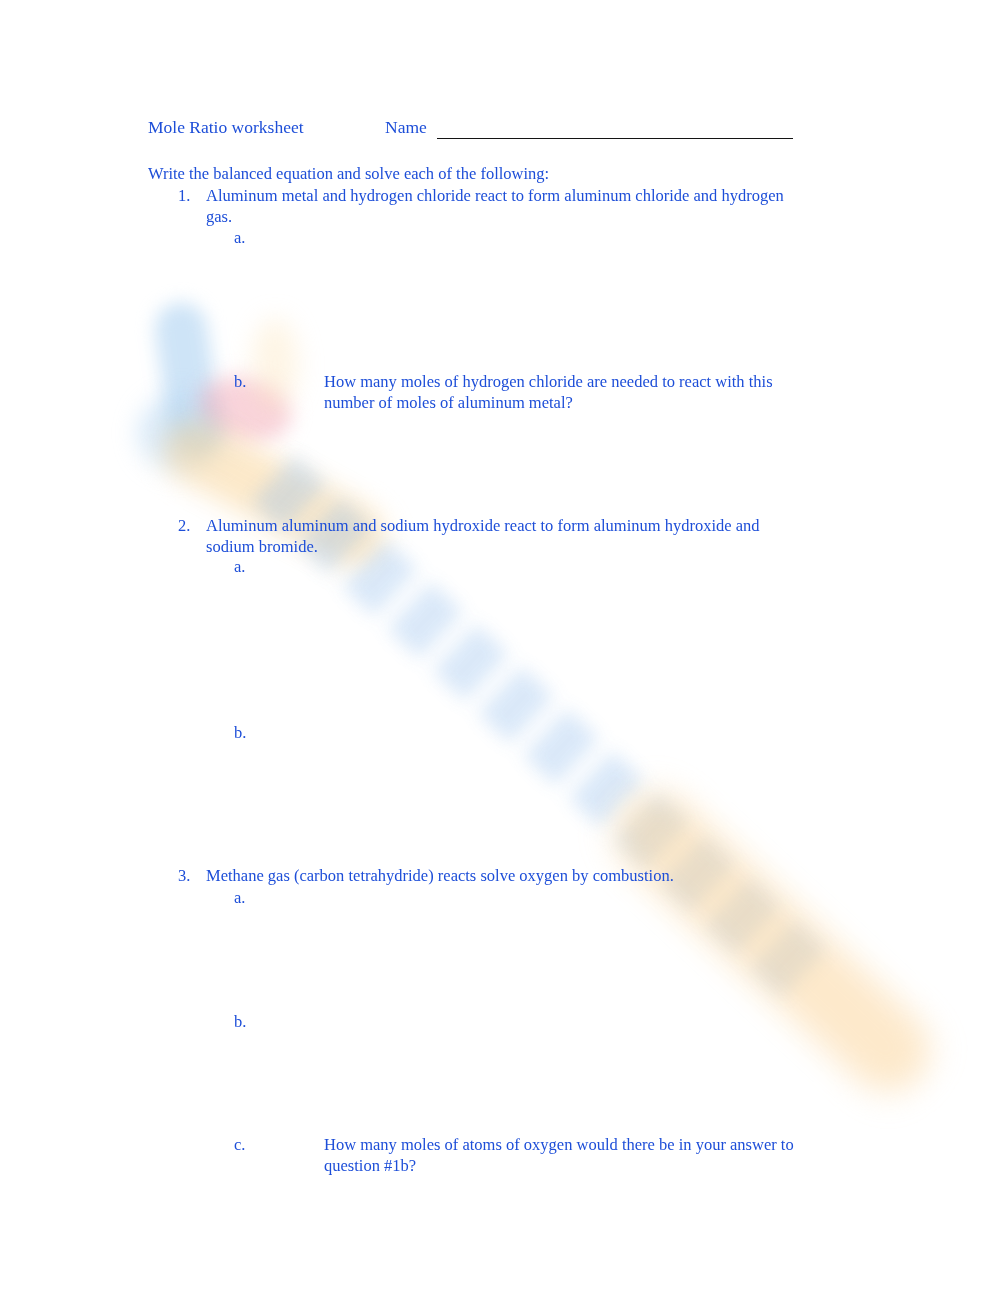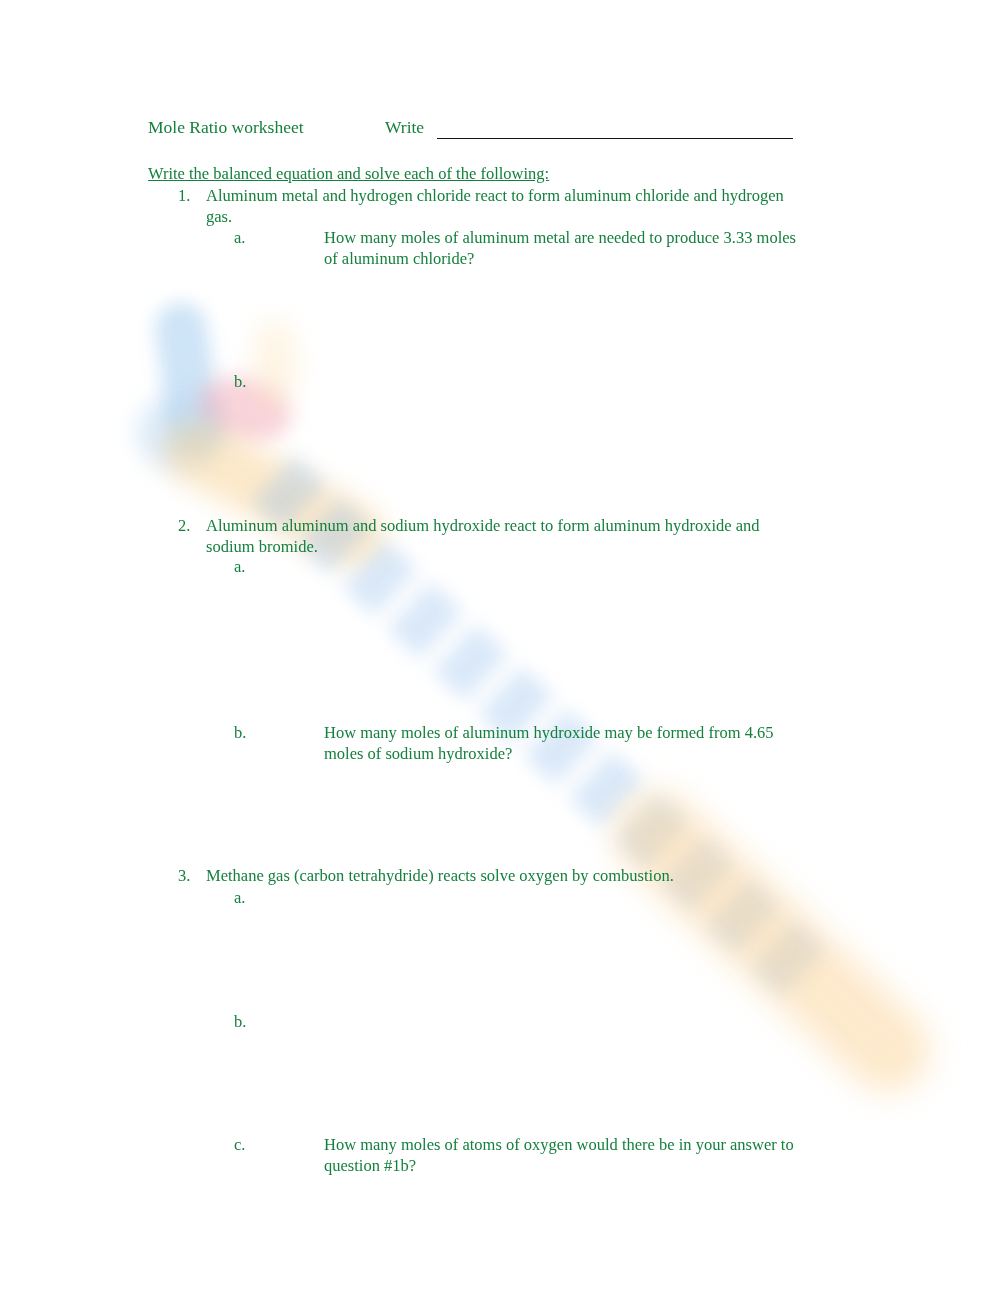--- a/index.html
+++ b/index.html
@@ -1,21 +1,21 @@
 <!DOCTYPE html>
 <html><head>
 <meta charset="utf-8">
 <style>
   html,body { margin:0; padding:0; background:#ffffff; }
   .page {
     position:relative;
     width:1000px; height:1294px;
     background:#ffffff;
     font-family:"Liberation Serif", serif;
-    color:#15803d;
+    color:#1d4ed8;
     font-size:16.5px;
     line-height:21px;
     overflow:hidden;
   }
 
   
   .wm { position:absolute; pointer-events:none; }
   .wm-blue-stroke {
     left:162px; top:302px; width:52px; height:152px;
     background:rgba(176,211,242,0.62);
@@ -70,21 +70,21 @@
   }
 
   
   .abs { position:absolute; }
   .title    { left:148px; top:117px; font-size:17.5px; }
   .name-lbl { left:385px; top:117px; font-size:17.5px; }
   .name-line{
     left:437px; top:118px; width:356px; height:20px;
     border-bottom:1.6px solid #141414;
   }
-  .instructions { left:148px; top:163px;text-decoration:underline; }
+  .instructions { left:148px; top:163px; }
 
   .q { left:178px; display:flex; }
   .qnum  { width:28px; flex:none; }
   .qtext { width:648px; white-space:pre-line; }
 
   .part { left:234px; display:flex; }
   .plabel { width:90px; flex:none; }
   .ptext  { width:538px; white-space:pre-line; }
 
   .q1  { top:185px; }  .q1a { top:227px; } .q1b { top:371px; }
@@ -98,51 +98,49 @@
 
   <div class="wm wm-blue-stroke"></div>
   <div class="wm wm-blue-blob"></div>
   <div class="wm wm-pink-blob"></div>
   <div class="wm wm-orange-upper"></div>
   <div class="wm wm-cream-side"></div>
   <div class="wm wm-letter-trail"></div>
   <div class="wm wm-orange-lower"></div>
 
   <div class="abs title">Mole Ratio worksheet</div>
-  <div class="abs name-lbl">Write</div>
+  <div class="abs name-lbl">Name</div>
   <div class="abs name-line"></div>
 
   <div class="abs instructions">Write the balanced equation and solve each of the following:</div>
 
   <div class="abs q q1">
     <span class="qnum">1.</span>
     <span class="qtext">Aluminum metal and hydrogen chloride react to form aluminum chloride and hydrogen
 gas.</span>
   </div>
   <div class="abs part q1a">
     <span class="plabel">a.</span>
-    <span class="ptext">How many moles of aluminum metal are needed to produce 3.33 moles
-of aluminum chloride?</span>
   </div>
   <div class="abs part q1b">
     <span class="plabel">b.</span>
+    <span class="ptext">How many moles of hydrogen chloride are needed to react with this
+number of moles of aluminum metal?</span>
   </div>
 
   <div class="abs q q2">
     <span class="qnum">2.</span>
     <span class="qtext">Aluminum aluminum and sodium hydroxide react to form aluminum hydroxide and
 sodium bromide.</span>
   </div>
   <div class="abs part q2a">
     <span class="plabel">a.</span>
   </div>
   <div class="abs part q2b">
     <span class="plabel">b.</span>
-    <span class="ptext">How many moles of aluminum hydroxide may be formed from 4.65
-moles of sodium hydroxide?</span>
   </div>
 
   <div class="abs q q3">
     <span class="qnum">3.</span>
     <span class="qtext">Methane gas (carbon tetrahydride) reacts solve oxygen by combustion.</span>
   </div>
   <div class="abs part q3a">
     <span class="plabel">a.</span>
   </div>
   <div class="abs part q3b">

